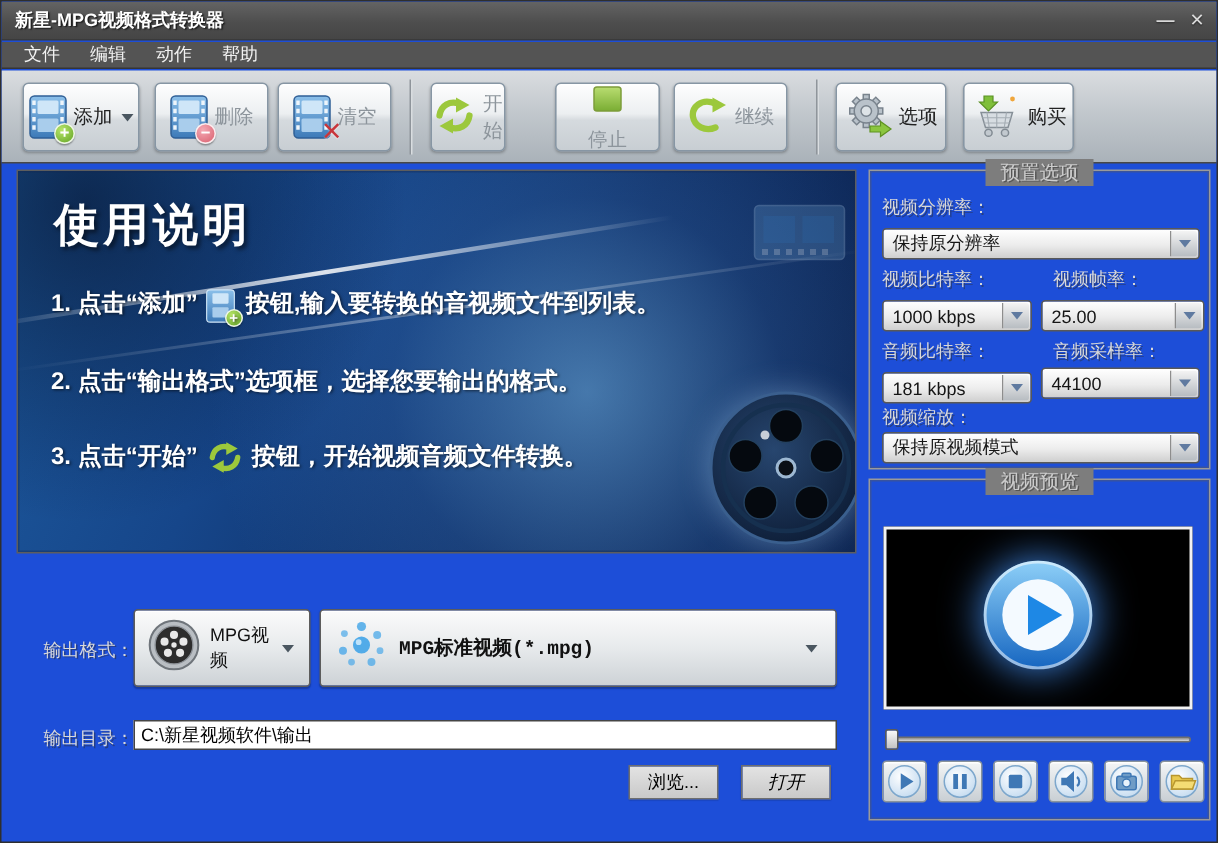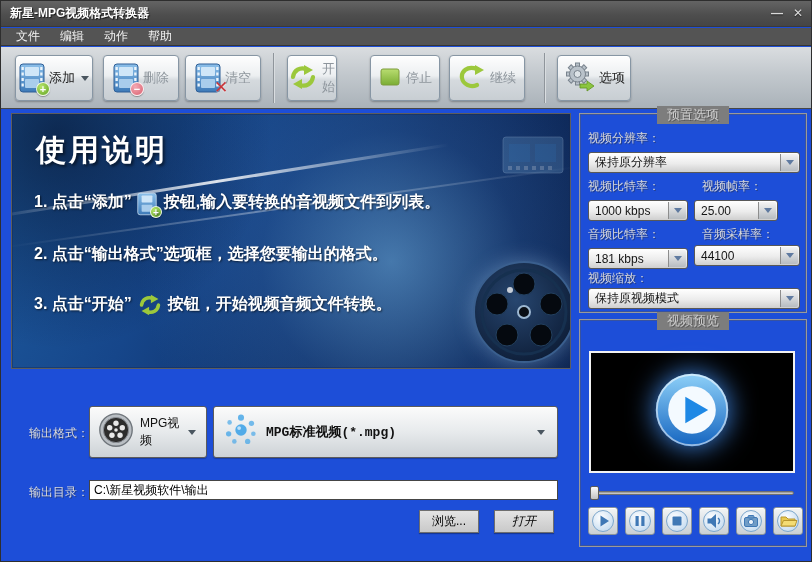--- a/index.html
+++ b/index.html
@@ -232,21 +232,21 @@
         <svg width="30" height="26" viewBox="0 0 30 26">
             <path d="M5 13 C6 6 12 3 18 5" fill="none" stroke="#9cc83c" stroke-width="4.2" stroke-linecap="round"></path>
             <polygon points="16,1 25,6 16,11" fill="#9cc83c"></polygon>
             <path d="M25 13 C24 20 18 23 12 21" fill="none" stroke="#9cc83c" stroke-width="4.2" stroke-linecap="round"></path>
             <polygon points="14,25 5,20 14,15" fill="#9cc83c"></polygon>
           </svg>
       </span>
       <span>开始</span>
     </div>
 
-    <div class="tb-btn disabled" style="left:369px;width:70px;">
+    <div class="tb-btn disabled" style="left:369px;width:70px;flex-direction:column;">
       <span>
         <svg width="24" height="22" viewBox="0 0 24 22">
             <rect x="3" y="3" width="18" height="16" rx="2" fill="url(#gGreenBtn)" stroke="#7d9c3a"></rect>
           </svg>
       </span>
       <span>停止</span>
     </div>
 
     <div class="tb-btn disabled" style="left:448px;width:76px;">
       <span>
@@ -274,20 +274,33 @@
               <rect x="12.5" y="1" width="4" height="6" transform="rotate(315 14.5 12)"></rect>
               <circle cx="14.5" cy="12" r="8"></circle>
             </g>
             <circle cx="14.5" cy="12" r="3.5" fill="#dde3e7" stroke="#79838d"></circle>
             <polygon points="17,22 24,22 24,19 31,24 24,29 24,26 17,26" fill="#8bc53f" stroke="#5f9321" stroke-width="0.8"></polygon>
           </svg>
       </span>
       <span>选项</span>
     </div>
 
+    <div class="tb-btn" style="left:641px;width:74px;">
+      <span>
+        <svg width="34" height="30" viewBox="0 0 34 30">
+            <polygon points="9,2 15,2 15,6 18,6 12,12 6,6 9,6" fill="#7fbf3a" stroke="#5a9124" stroke-width="0.8"></polygon>
+            <circle cx="28" cy="4" r="1.6" fill="#f0a63c"></circle>
+            <path d="M7,13 L28,13 L25,23 L10,23 Z" fill="#d7dde2" stroke="#868f97"></path>
+            <path d="M11,13 L12.5,23 M17.5,13 L17.5,23 M24,13 L22.5,23 M8,16.5 L27,16.5 M9,20 L26,20" stroke="#a5adb4" stroke-width="0.8" fill="none"></path>
+            <circle cx="12" cy="26.5" r="2.4" fill="#c2c9cf" stroke="#828b93"></circle>
+            <circle cx="23" cy="26.5" r="2.4" fill="#c2c9cf" stroke="#828b93"></circle>
+          </svg>
+      </span>
+      <span>购买</span>
+    </div>
   </div>
 
   <div class="banner">
     <div class="streak s1"></div>
     <div class="streak s2"></div>
 
     <span class="film-watermark">
       <svg width="62" height="38" viewBox="0 0 62 38">
           <rect x="1" y="1" width="60" height="36" rx="3" fill="rgba(150,205,245,0.55)" stroke="rgba(210,235,255,0.6)"></rect>
           <rect x="7" y="8" width="21" height="18" fill="rgba(90,160,220,0.8)"></rect>
@@ -364,21 +377,21 @@
     </div>
 
     <span class="p-label" style="left:8px;top:64px;">视频比特率：</span>
     <span class="p-label" style="left:122px;top:64px;">视频帧率：</span>
     <div class="combo" style="left:8px;top:86px;width:100px;">
       <span>1000 kbps</span>
       <span class="arrow-box">
           <span class="tri"></span>
         </span>
     </div>
-    <div class="combo" style="left:114px;top:86px;width:84px;text-align:right;">
+    <div class="combo" style="left:114px;top:86px;width:109px;text-align:right;">
       <span>25.00</span>
       <span class="arrow-box">
           <span class="tri"></span>
         </span>
     </div>
 
     <span class="p-label" style="left:8px;top:112px;">音频比特率：</span>
     <span class="p-label" style="left:122px;top:112px;">音频采样率：</span>
     <div class="combo" style="left:8px;top:134px;width:100px;">
       <span>181 kbps</span>

